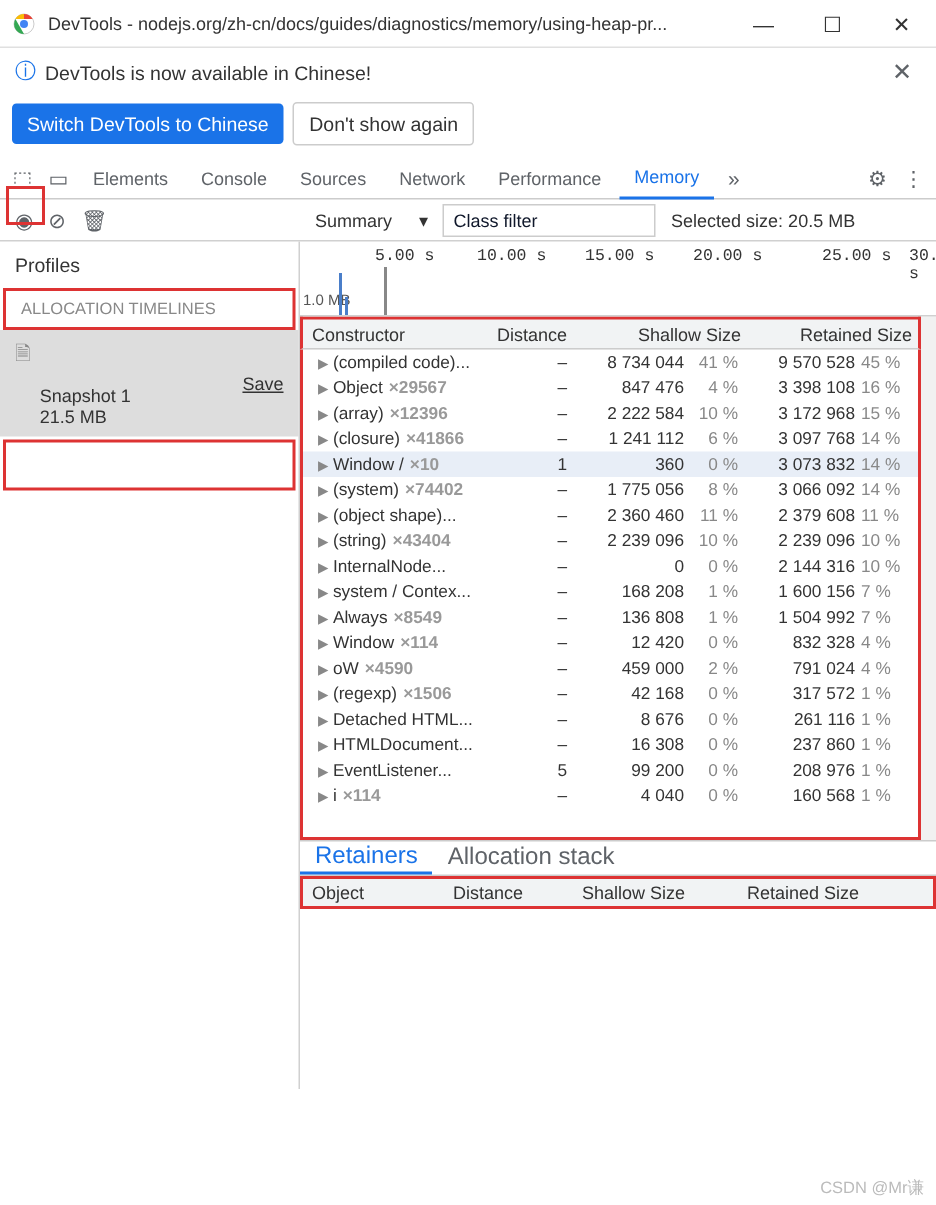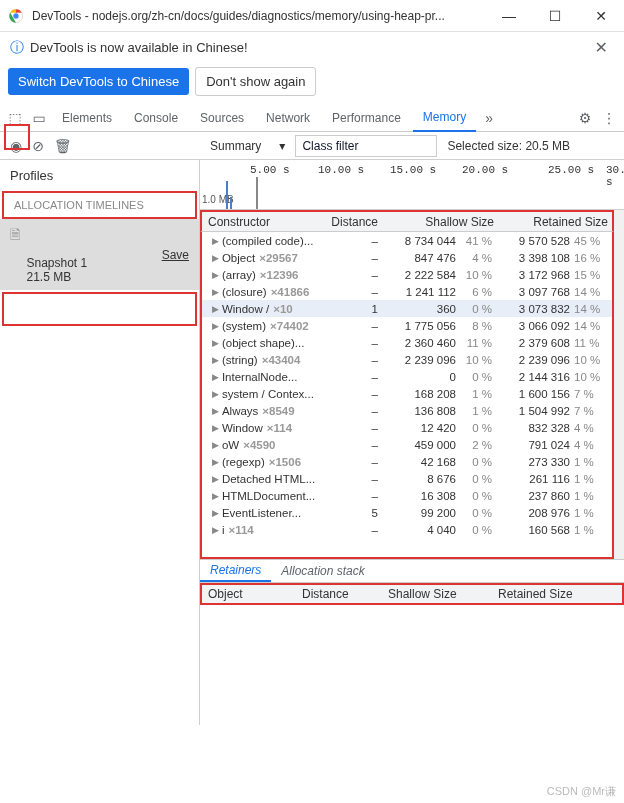--- a/index.html
+++ b/index.html
@@ -52,21 +52,21 @@
 .col-rp { flex: 0 0 38px; padding-right: 6px; }
 .tbl-body { overflow-y: auto; flex: 1; border: 2px solid #d33; border-top: none; }
 .row { display: flex; height: 17px; align-items: center; font-size: 11.5px; }
 .row.sel { background: #e8eef7; }
 .row .tri { color: #888; margin: 0 3px 0 4px; font-size: 9px; }
 .row .name { color: #333; }
 .row .mult { color: #999; margin-left: 4px; font-weight: bold; }
 .num { font-variant-numeric: tabular-nums; }
 .pct { color: #888; }
 .retainers-tabs { display: flex; border-top: 1px solid #ccc; border-bottom: 1px solid #ccc; height: 24px; }
-.rtab { padding: 0 10px; display: flex; align-items: center; font-size: 12px; color: #5f6368; font-style: italic; }
+.rtab { padding: 0 10px; display: flex; align-items: center; font-size: 16px; color: #5f6368; }
 .rtab.active { color: #1a73e8; border-bottom: 2px solid #1a73e8; }
 .ret-hdr { border: 2px solid #d33; border-bottom: 2px solid #d33; }
 .retainers-body { height: 120px; }
 .watermark { position: absolute; right: 8px; bottom: 4px; font-size: 11px; color: #bbb; }
 .red-outline-record { position: absolute; left: 4px; top: 124px; width: 26px; height: 26px; border: 2px solid #d33; }
 .scrollbar-stub { width: 10px; background: #f1f1f1; }
 .tbl-wrap { display: flex; flex: 1; min-height: 0; }
 .tbody-col { flex: 1; display: flex; flex-direction: column; }
 .tbl-hdr-red { border: 2px solid #d33; border-bottom: 1px solid #ccc; }
 </style>
@@ -331,21 +331,21 @@
             </div>
             <div class="row">
               <div class="col-c" style="display:flex;align-items:center;overflow:hidden">
                 <span class="tri">▶</span>
                 <span class="name">(regexp)</span>
                 <span class="mult">×1506</span>
               </div>
               <div class="col-d num">–</div>
               <div class="col-s num">42 168</div>
               <div class="col-sp num pct">0 %</div>
-              <div class="col-r num">273 330</div>
+              <div class="col-r num">317 572</div>
               <div class="col-rp num pct">1 %</div>
             </div>
             <div class="row">
               <div class="col-c" style="display:flex;align-items:center;overflow:hidden">
                 <span class="tri">▶</span>
                 <span class="name">Detached HTML...</span>
                 <span class="mult"></span>
               </div>
               <div class="col-d num">–</div>
               <div class="col-s num">8 676</div>

